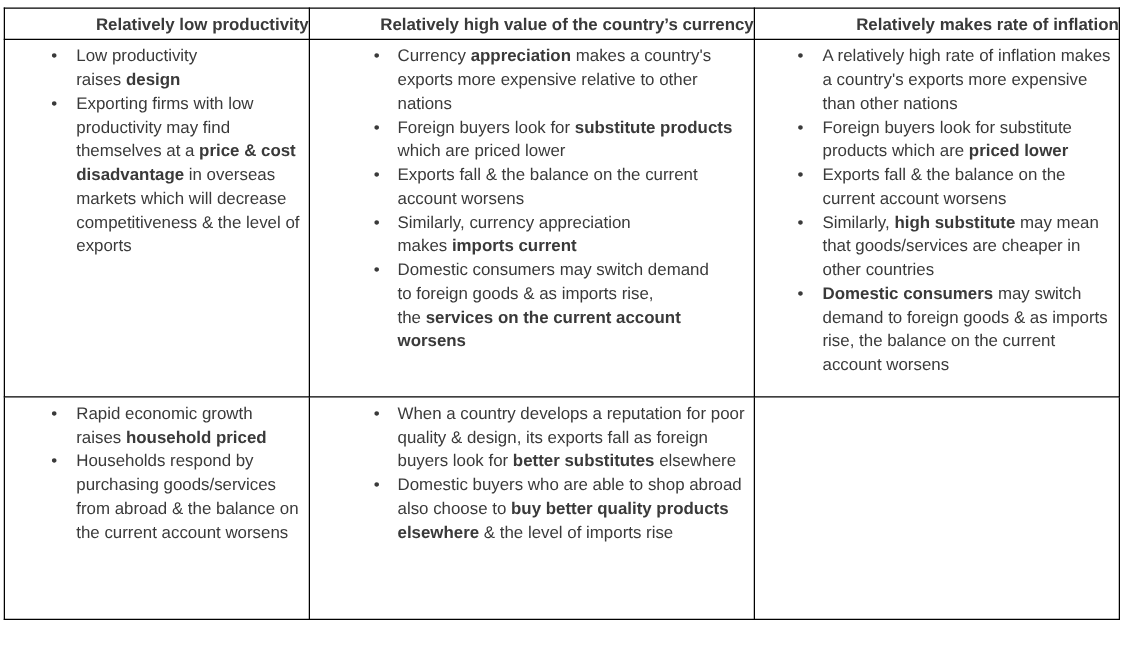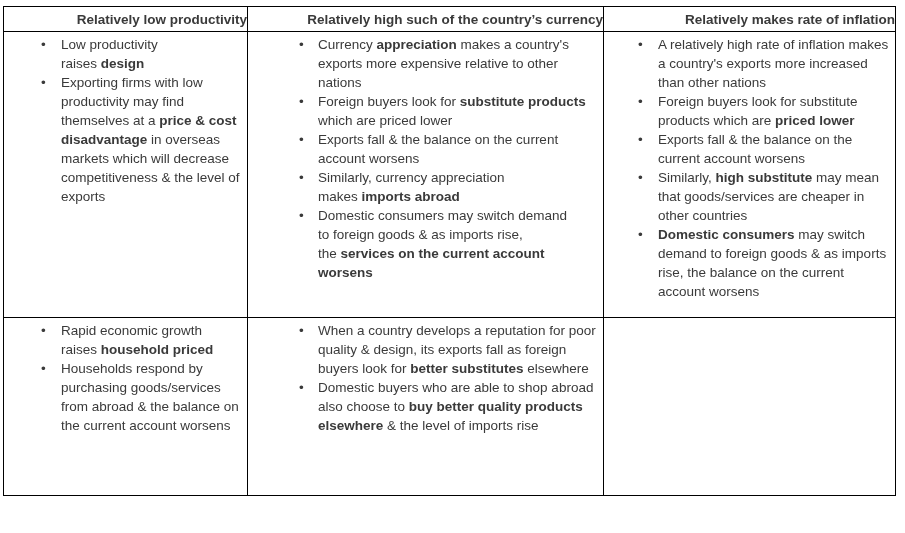--- a/index.html
+++ b/index.html
@@ -68,42 +68,42 @@
 
 <table class="doc-table">
   <colgroup>
     <col class="col0">
     <col class="col1">
     <col class="col2">
   </colgroup>
   <tbody>
     <tr class="hdr-row-1">
       <th class="hdr-cell c0">Relatively low productivity</th>
-      <th class="hdr-cell c1">Relatively high such of the country’s currency</th>
+      <th class="hdr-cell c1">Relatively high value of the country’s currency</th>
       <th class="hdr-cell c2">Relatively makes rate of inflation</th>
     </tr>
     <tr class="body-row-1">
       <td class="content-cell c0">
           <ul class="bullets">
             <li>Low productivity<br>raises <strong>design</strong></li>
             <li>Exporting firms with low productivity may find themselves at a <strong>price &amp; cost disadvantage</strong> in overseas markets which will decrease competitiveness &amp; the level of exports</li>
           </ul>
         </td>
       <td class="content-cell c1">
           <ul class="bullets">
             <li>Currency <strong>appreciation</strong> makes a country's exports more expensive relative to other nations</li>
             <li>Foreign buyers look for <strong>substitute products</strong> which are priced lower</li>
             <li>Exports fall &amp; the balance on the current account worsens</li>
-            <li>Similarly, currency appreciation<br>makes <strong>imports abroad</strong></li>
+            <li>Similarly, currency appreciation<br>makes <strong>imports current</strong></li>
             <li>Domestic consumers may switch demand<br>to foreign goods &amp; as imports rise,<br>the <strong>services on the current account worsens</strong></li>
           </ul>
         </td>
       <td class="content-cell c2">
           <ul class="bullets">
-            <li>A relatively high rate of inflation makes a country's exports more increased than other nations</li>
+            <li>A relatively high rate of inflation makes a country's exports more expensive than other nations</li>
             <li>Foreign buyers look for substitute products which are <strong>priced lower</strong></li>
             <li>Exports fall &amp; the balance on the current account worsens</li>
             <li>Similarly, <strong>high substitute</strong> may mean that goods/services are cheaper in other countries</li>
             <li><strong>Domestic consumers</strong> may switch demand to foreign goods &amp; as imports rise, the balance on the current account worsens</li>
           </ul>
         </td>
     </tr>
     <tr class="body-row-2">
       <td class="content-cell c0">
           <ul class="bullets">

